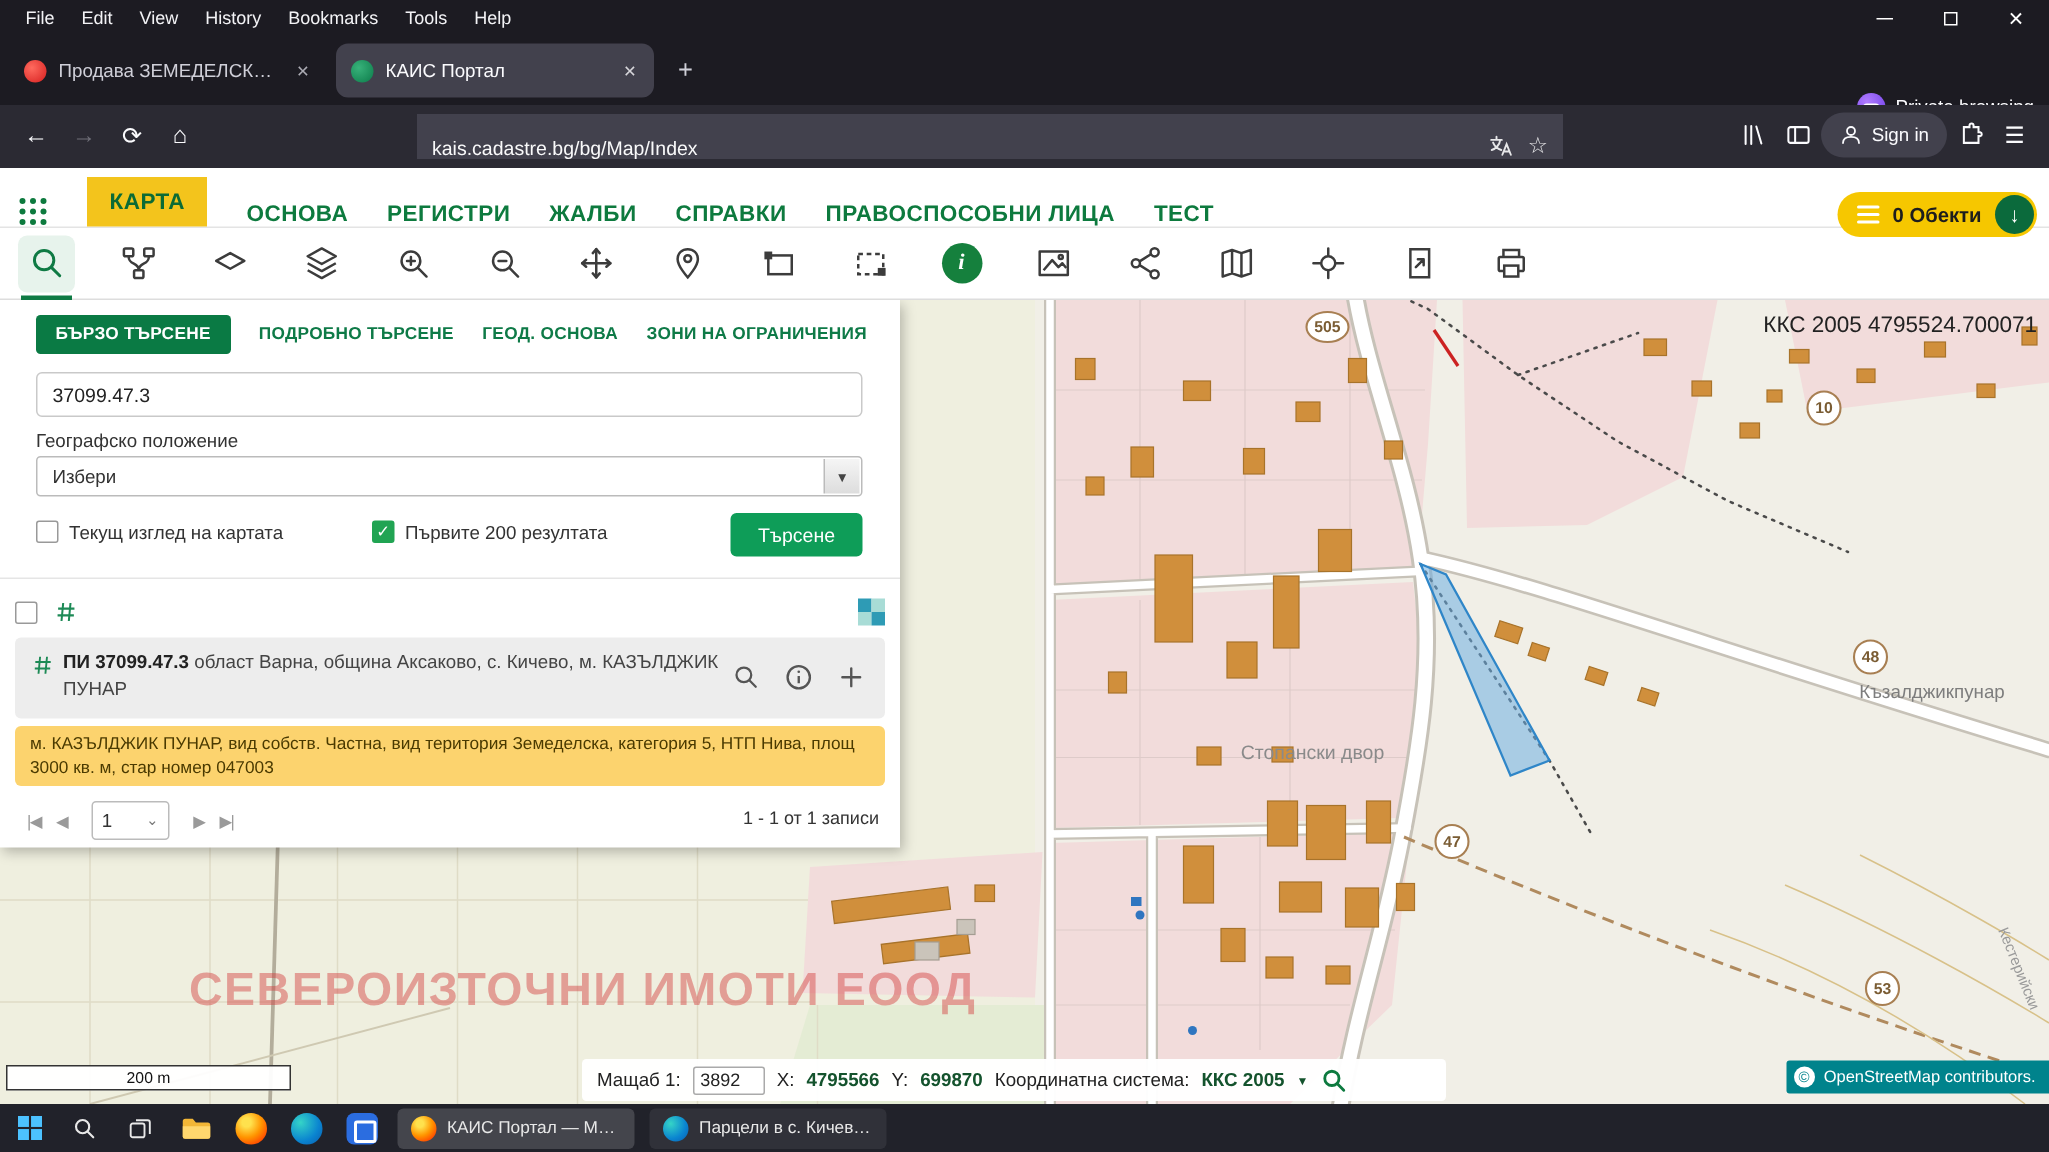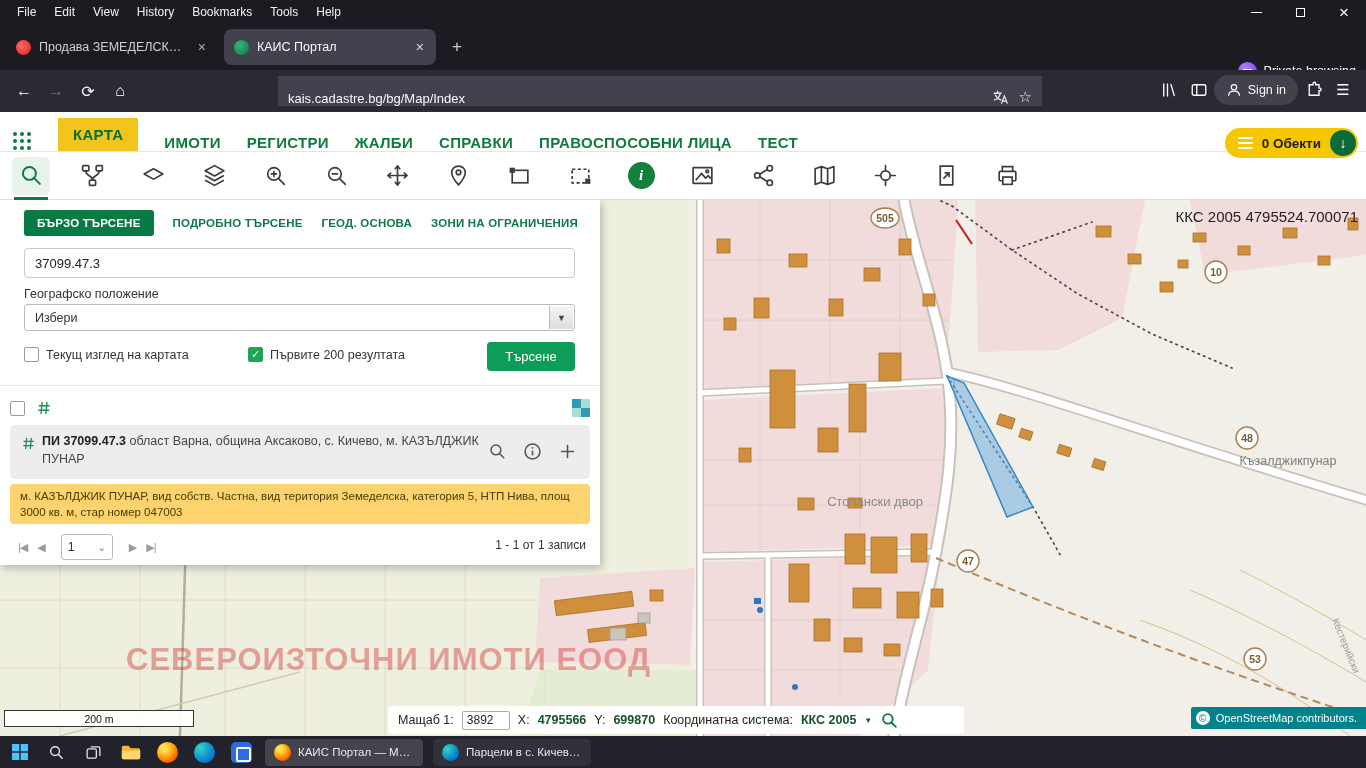--- a/index.html
+++ b/index.html
@@ -244,21 +244,21 @@
           <circle cx="17" cy="3" r="2"></circle>
           <circle cx="3" cy="10" r="2"></circle>
           <circle cx="10" cy="10" r="2"></circle>
           <circle cx="17" cy="10" r="2"></circle>
           <circle cx="3" cy="17" r="2"></circle>
           <circle cx="10" cy="17" r="2"></circle>
           <circle cx="17" cy="17" r="2"></circle>
         </g>
     </svg>
     <span class="site-nav-item hl">КАРТА</span>
-    <span class="site-nav-item">ИМОТИ</span>
+    <span class="site-nav-item">ОСНОВА</span>
     <span class="site-nav-item">РЕГИСТРИ</span>
     <span class="site-nav-item">ЖАЛБИ</span>
     <span class="site-nav-item">СПРАВКИ</span>
     <span class="site-nav-item">ПРАВОСПОСОБНИ ЛИЦА</span>
     <span class="site-nav-item">ТЕСТ</span>
   </div>
   <div class="objects-pill">
     <span class="burger">
         <span></span>
         <span></span>

